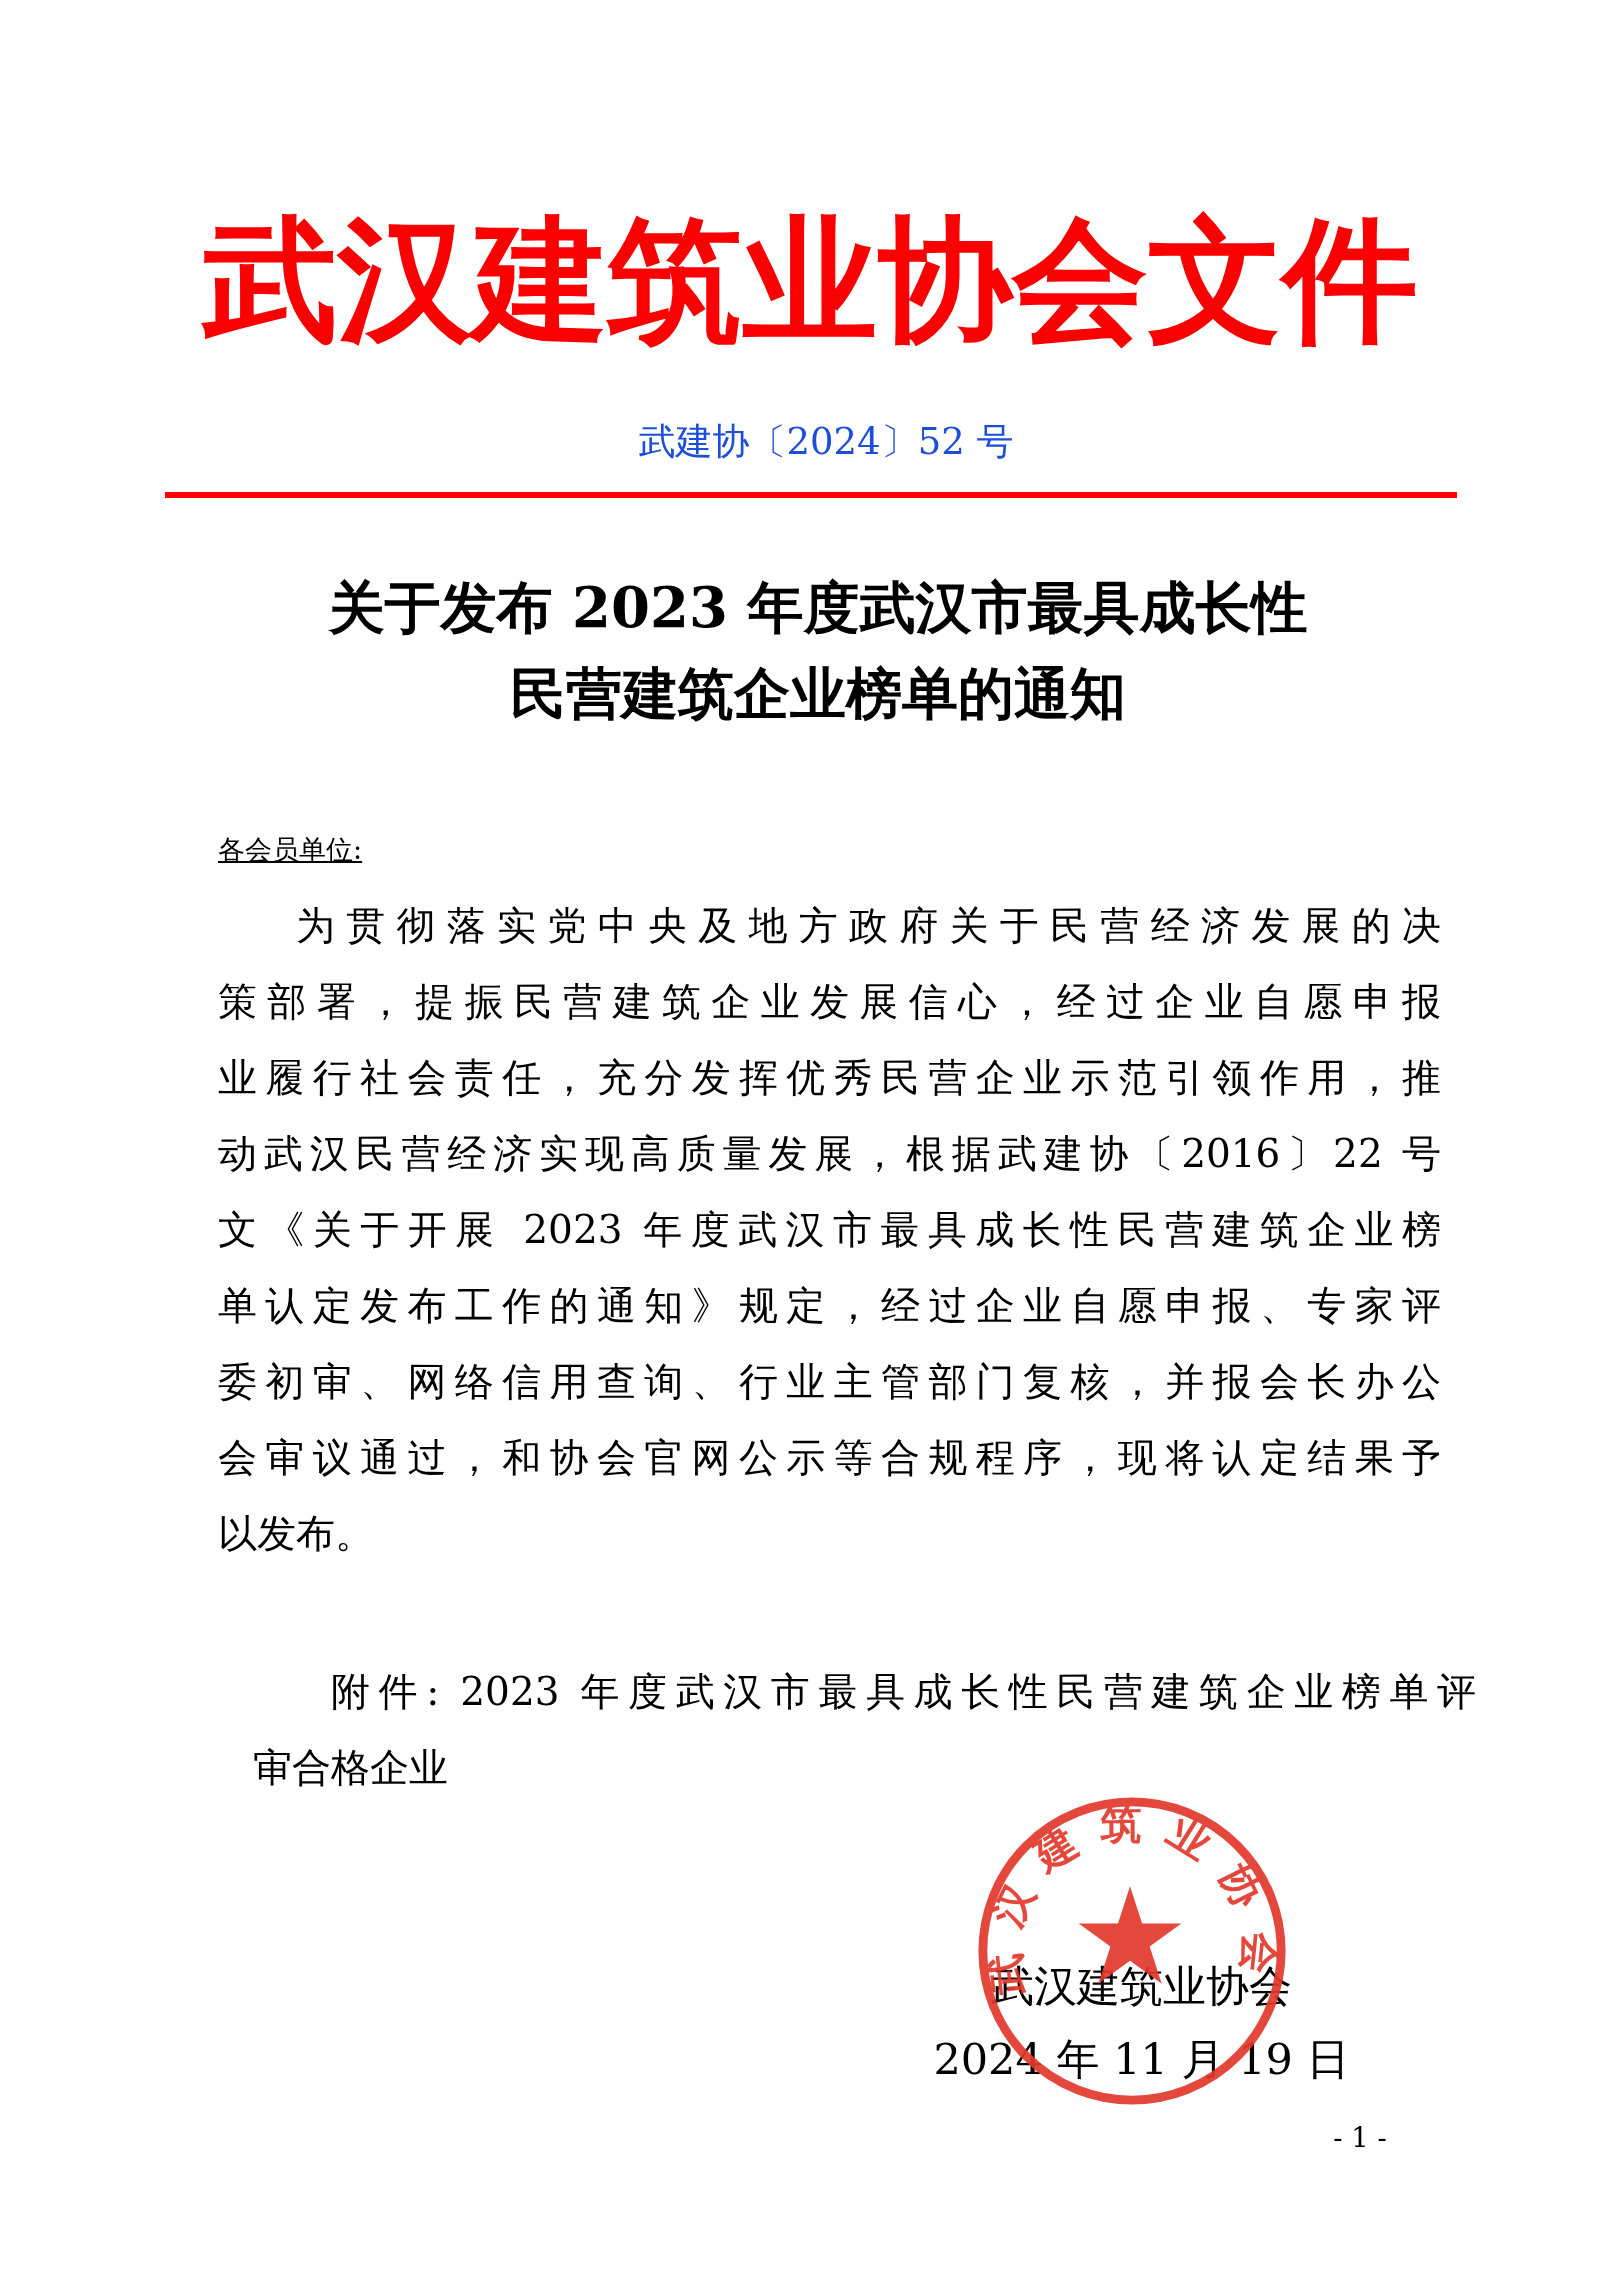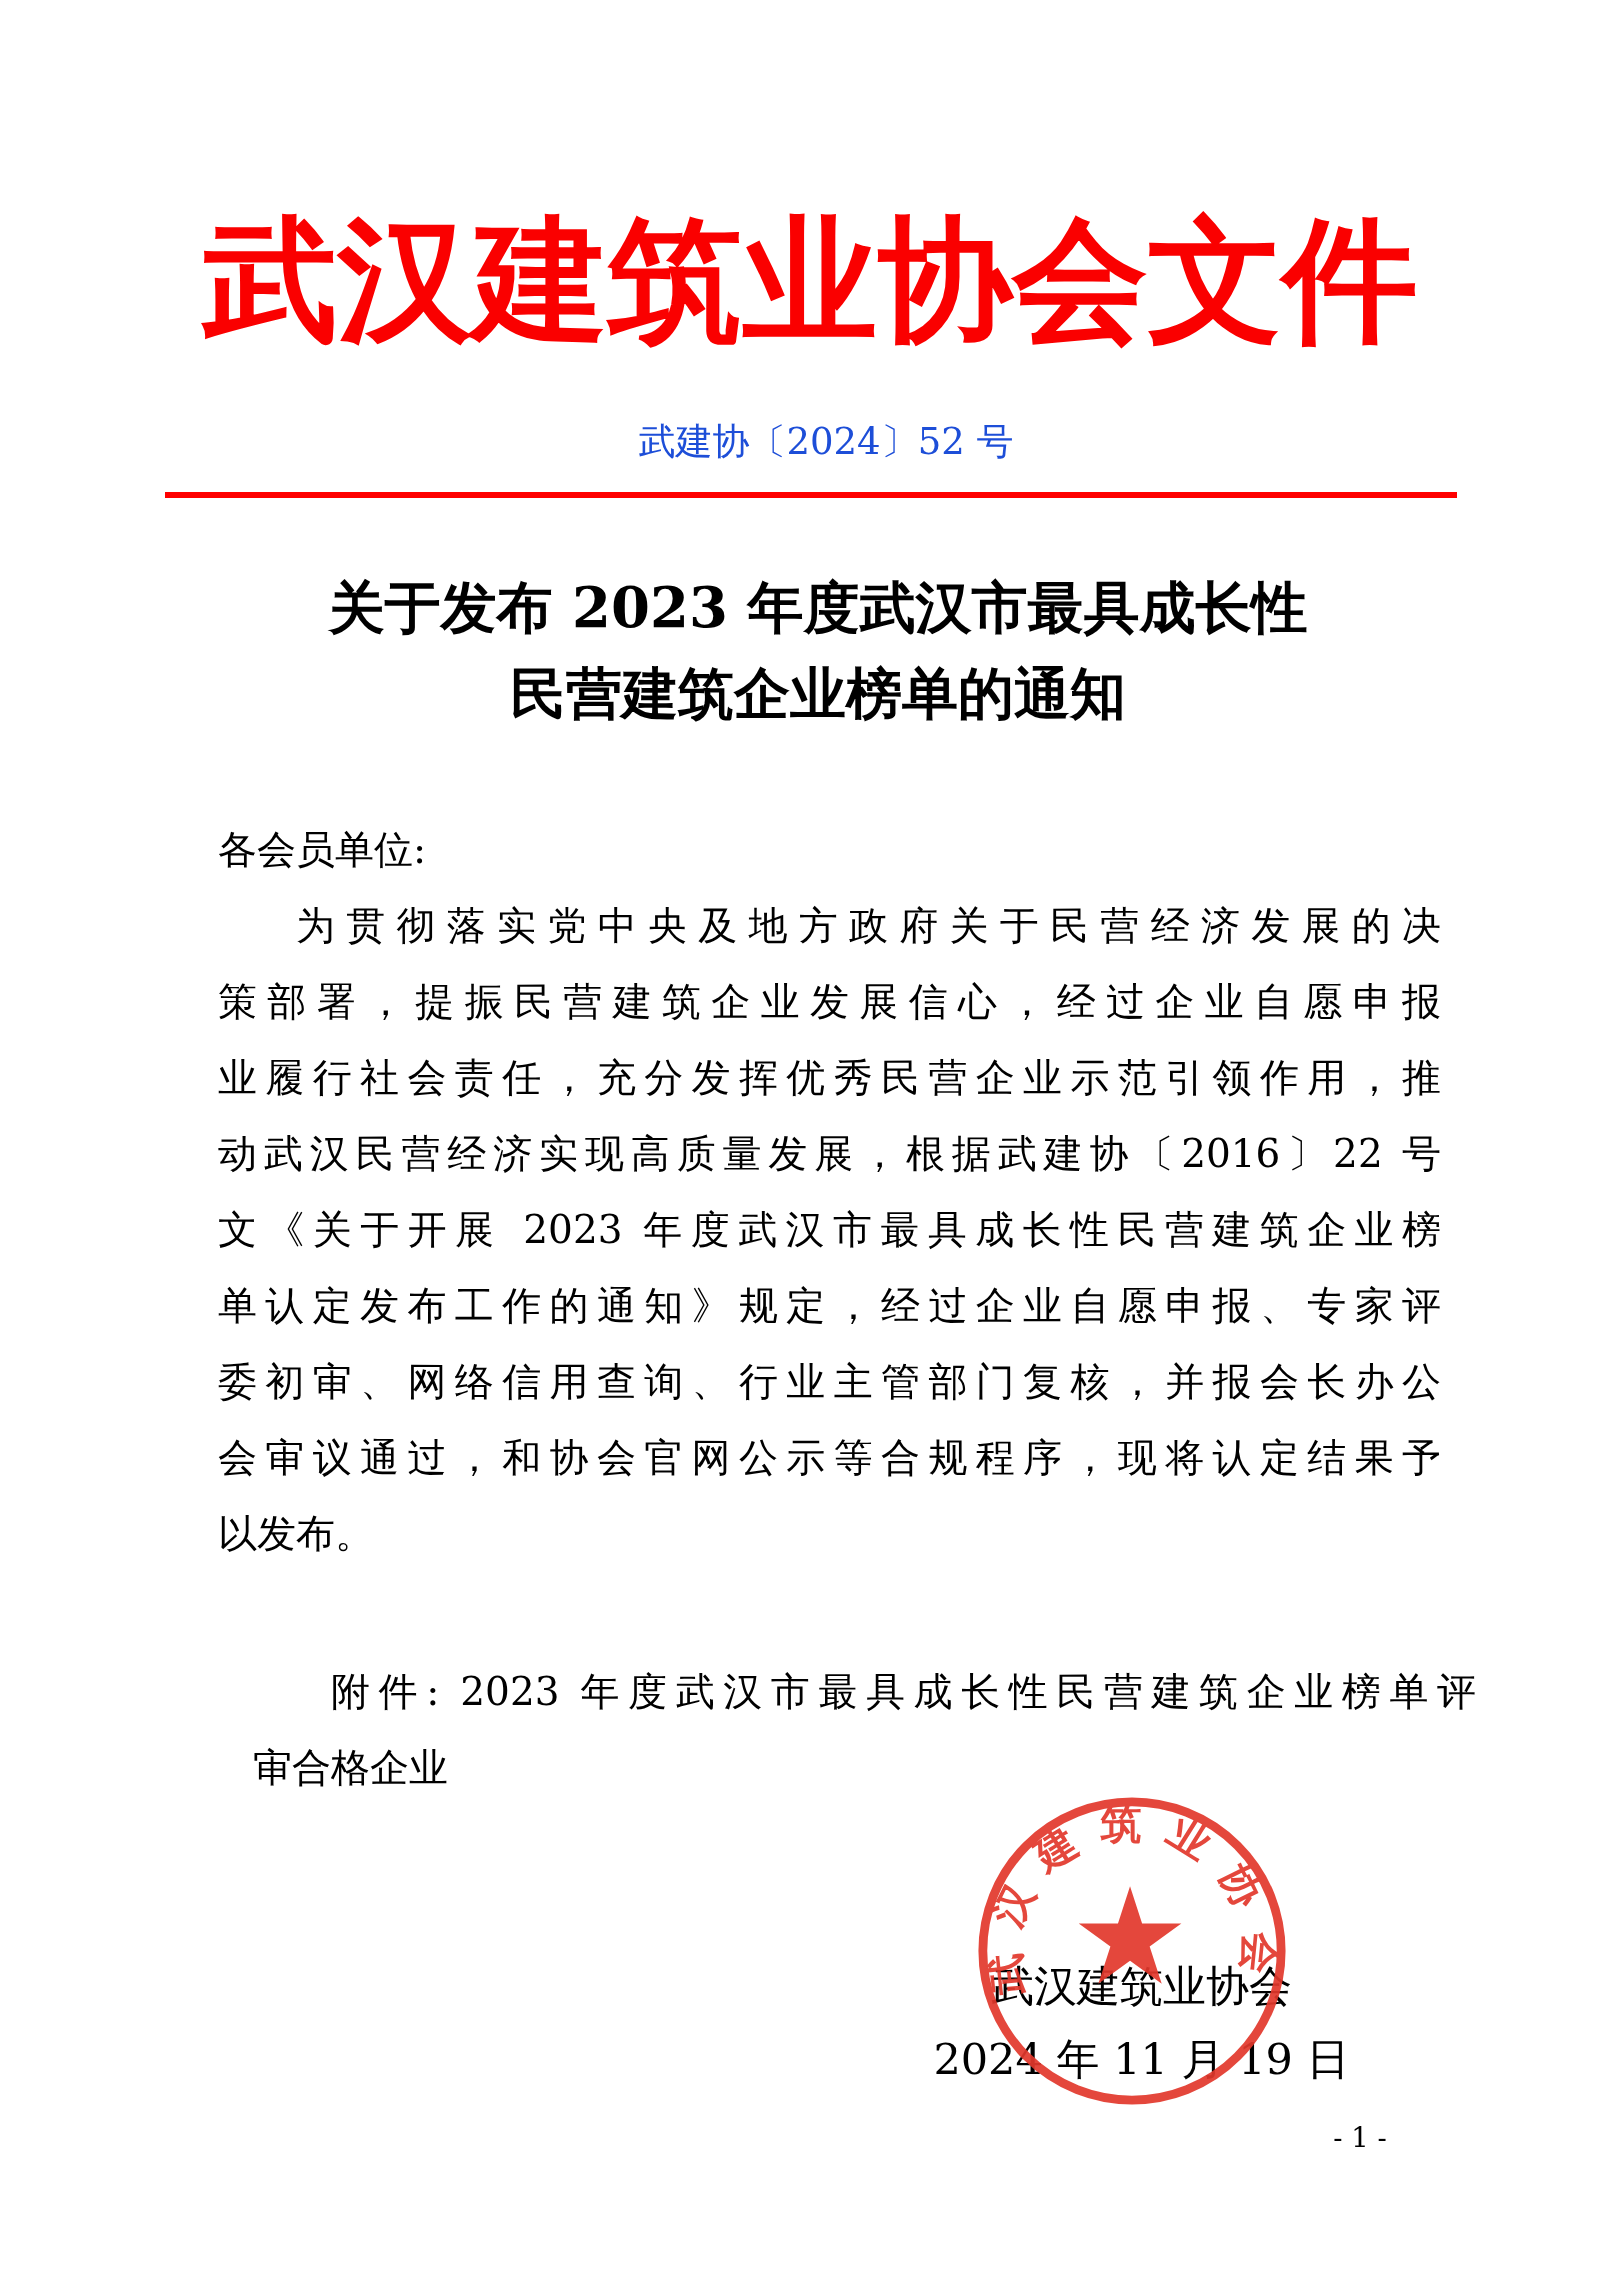--- a/index.html
+++ b/index.html
@@ -51,22 +51,23 @@
     width: 100%;
     text-align: center;
     font-size: 56px;
     font-weight: bold;
     line-height: 86px;
   }
   .salutation {
     position: absolute;
     top: 812px;
     left: 218px;
-    font-size: 39px;
+    font-size: 27px;
     line-height: 76px;
+    text-decoration: underline;
   }
   .body-block {
     position: absolute;
     top: 888px;
     left: 218px;
     width: 1223px;
     font-size: 39px;
     line-height: 76px;
   }
   .attachment-block {

